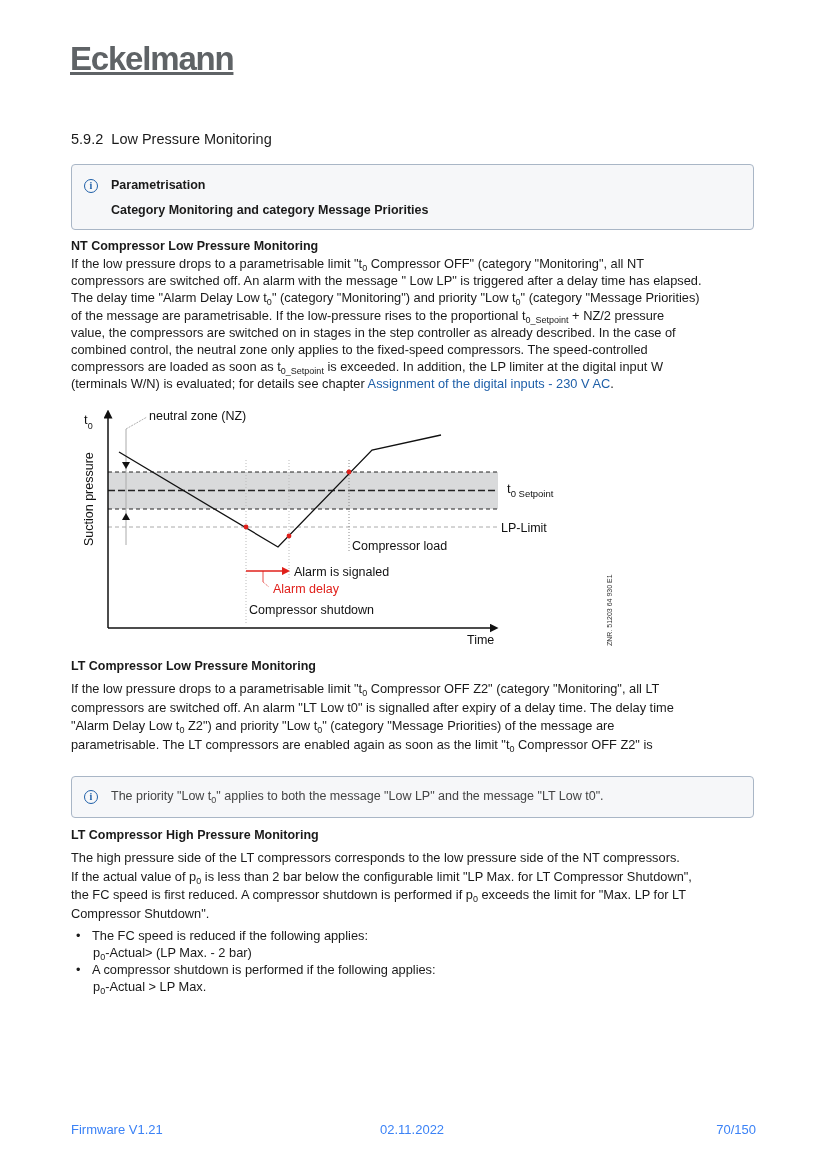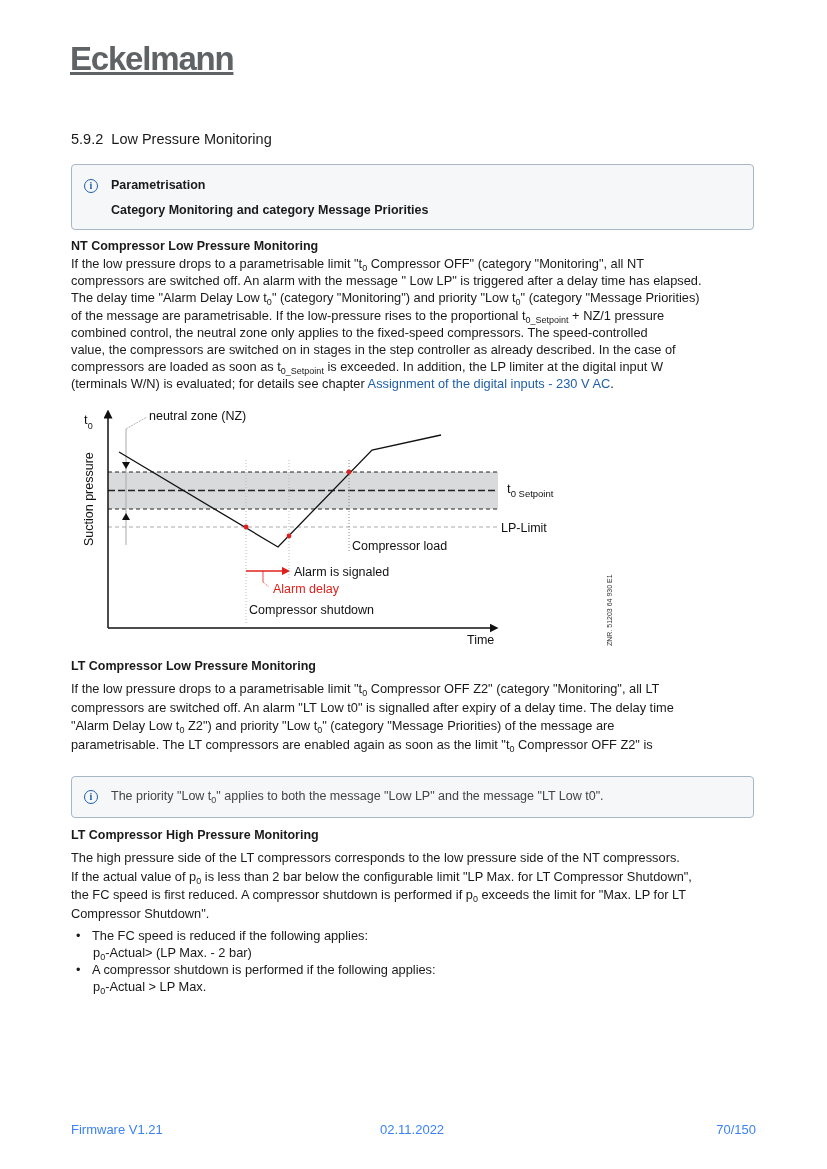--- a/index.html
+++ b/index.html
@@ -46,23 +46,23 @@
   <div class="note-title">Parametrisation</div>
   <div class="note-sub">Category Monitoring and category Message Priorities</div>
 </div>
 
 <div class="h3" style="top:239px">NT Compressor Low Pressure Monitoring</div>
 <div class="para" style="top:255px">
   <div id="nt-lines">
       <p><span>If the low pressure drops to a parametrisable limit "t</span><sub>0</sub><span> Compressor OFF" (category "Monitoring", all NT</span></p>
       <p><span>compressors are switched off. An alarm with the message " Low LP" is triggered after a delay time has elapsed.</span></p>
       <p><span>The delay time "Alarm Delay Low t</span><sub>0</sub><span>" (category "Monitoring") and priority "Low t</span><sub>0</sub><span>" (category "Message Priorities)</span></p>
-      <p><span>of the message are parametrisable. If the low-pressure rises to the proportional t</span><sub>0_Setpoint</sub><span> + NZ/1 pressure</span></p>
+      <p><span>of the message are parametrisable. If the low-pressure rises to the proportional t</span><sub>0_Setpoint</sub><span> + NZ/2 pressure</span></p>
+      <p><span>value, the compressors are switched on in stages in the step controller as already described. In the case of</span></p>
       <p><span>combined control, the neutral zone only applies to the fixed-speed compressors. The speed-controlled</span></p>
-      <p><span>value, the compressors are switched on in stages in the step controller as already described. In the case of</span></p>
       <p><span>compressors are loaded as soon as t</span><sub>0_Setpoint</sub><span> is exceeded. In addition, the LP limiter at the digital input W</span></p>
     </div>
   <p><span>(terminals W/N) is evaluated; for details see chapter </span><span class="link">Assignment of the digital inputs - 230 V AC</span><span>.</span></p>
 </div>
 
 <svg style="position:absolute; left:70px; top:400px;" width="560" height="252">
   <defs>
     <marker id="arrBlack" markerWidth="6" markerHeight="6" refX="3" refY="3" orient="auto">
         <path d="M0,0 L6,3 L0,6 z" fill="#111"></path>
       </marker>

